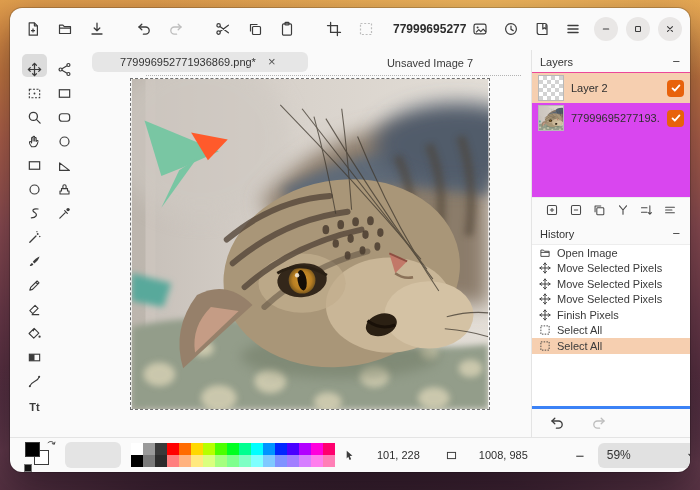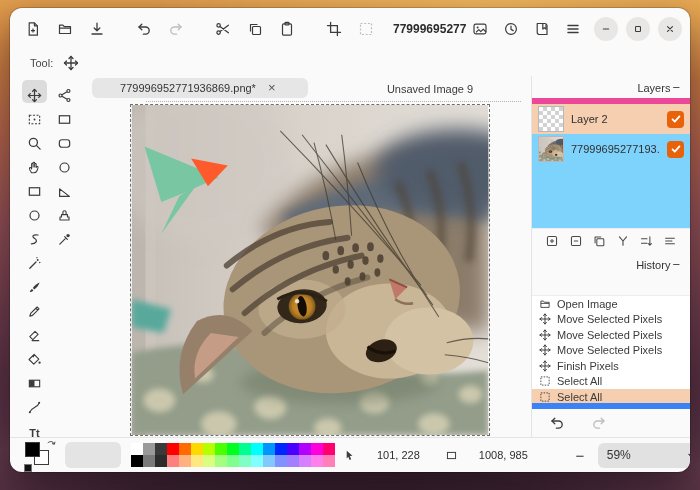--- a/index.html
+++ b/index.html
@@ -44,35 +44,35 @@
   .tab{position:absolute;left:8px;top:2px;width:216px;height:20px;background:#e6e6e6;border-radius:6px;
     display:flex;align-items:center;justify-content:center;font-size:11px;color:#333;gap:8px;}
   .tabclose{font-size:13px;color:#555;width:16px;text-align:center;line-height:16px;}
   .tab2{position:absolute;left:258px;top:2px;width:176px;height:22px;display:flex;align-items:center;
     justify-content:center;font-size:11px;color:#3a3a3a;}
   .canvaswrap{position:absolute;left:46px;top:28px;width:360px;height:332px;background:#fff;
     border:1px dashed #6f6f6f;box-sizing:border-box;}
   .canvas-svg{width:100%;height:100%;display:block;}
   
   .rightdock{width:158px;flex:none;border-left:1px solid #e4e4e4;display:flex;flex-direction:column;background:#fafafa;}
-  .panelhead{height:20px;flex:none;display:flex;align-items:center;justify-content:flex-end;
+  .panelhead{height:20px;flex:none;display:flex;align-items:center;justify-content:space-between;
     padding:2px 8px 0 8px;font-size:11px;color:#333;}
   .collapse{border:none;background:transparent;font-size:13px;color:#444;padding:0 2px;line-height:12px;}
-  .layerslist{height:124px;flex:none;background:#7dd3fc;border-top:6px solid #ec4899;border-bottom:1px solid #ededed;}
+  .layerslist{height:124px;flex:none;background:#d946ef;border-top:1px solid #ec4899;border-bottom:1px solid #ededed;}
   .layerrow{display:flex;align-items:center;gap:7px;height:30px;padding:0 6px;}
   .rowsel{background:#f6cfb0;}
   .thumb{width:26px;height:26px;flex:none;border:1px solid #b8b8b8;box-sizing:border-box;background:#fff;overflow:hidden;}
   .checker{background:repeating-conic-gradient(#d2d2d2 0% 25%, #ffffff 0% 50%) 0 0/8px 8px;}
   .layername{flex:1;font-size:11px;color:#2f2f2f;white-space:nowrap;overflow:hidden;}
   .chk{width:17px;height:17px;flex:none;border-radius:4px;background:#e8620b;display:flex;align-items:center;justify-content:center;}
   .chk .ic{width:12px;height:12px;color:#fff;}
   .layerbtns{height:24px;flex:none;display:flex;align-items:center;justify-content:space-between;padding:0 10px;}
   .lbtn{width:20px;height:20px;border:none;background:transparent;padding:0;display:flex;align-items:center;justify-content:center;}
   .lbtn .ic{width:14px;height:14px;color:#4a4a4a;}
-  .historylist{flex:1;background:#fff;border-top:1px solid #ededed;border-bottom:6px solid #3b82f6;overflow:hidden;margin-top:20px;}
+  .historylist{flex:1;background:#fff;border-top:1px solid #ededed;border-bottom:3px solid #3b82f6;overflow:hidden;}
   .hrow{display:flex;align-items:center;gap:6px;height:15.5px;padding-left:7px;font-size:11px;color:#3a3a3a;}
   .hrow .ic{width:12px;height:12px;flex:none;}
   .dockundo{height:28px;flex:none;display:flex;align-items:center;gap:16px;padding-left:12px;}
   .dockundo .ic{width:16px;height:16px;}
   
   .statusbar{height:34px;flex:none;border-top:1px solid #e4e4e4;display:flex;align-items:center;
     padding:0 12px 0 14px;gap:8px;}
   .swatchwidget{position:relative;width:33px;height:31px;flex:none;}
   .sw-secondary{position:absolute;left:10px;top:10px;width:15px;height:15px;background:#fff;border:1.5px solid #3a3a3a;box-sizing:border-box;}
   .sw-primary{position:absolute;left:1px;top:2px;width:15px;height:15px;background:#000;border:1.5px solid #3a3a3a;box-sizing:border-box;}
@@ -486,26 +486,20 @@
             </svg>
           </button>
         <button class="wctl">
             <svg class="ic">
               <use href="#s-closew"></use>
             </svg>
           </button>
       </div>
     </div>
 
-    <div class="toolrow">
-      <span class="toollabel">Tool:</span>
-      <svg class="ic">
-          <use href="#s-move"></use>
-        </svg>
-    </div>
 
     <div class="content">
       <div class="tooldock">
         <div class="toolgrid">
             <div class="toolbtn seltool">
               <svg class="ic">
                 <use href="#s-move" xlink:href="#s-move"></use>
               </svg>
             </div>
             <div class="toolbtn">
@@ -615,21 +609,21 @@
             </div>
           </div>
       </div>
 
       <div class="centerarea">
         <div class="tabsrow">
           <div class="tab">
             <span>779996952771936869.png*</span>
             <span class="tabclose">×</span>
           </div>
-          <div class="tab2">Unsaved Image 9</div>
+          <div class="tab2">Unsaved Image 7</div>
         </div>
         <div class="canvaswrap">
           <svg class="canvas-svg" viewBox="0 0 360 333">
             <use href="#cat-photo"></use>
             <g>
               <polygon points="13,42 88,73 52,89 30,98" fill="#79c6a3"></polygon>
               <polygon points="48,92 66,80 30,130" fill="#79c6a3"></polygon>
               <polygon points="60,54 97,61 77,82" fill="#ff5a2b"></polygon>
             </g>
           </svg>

